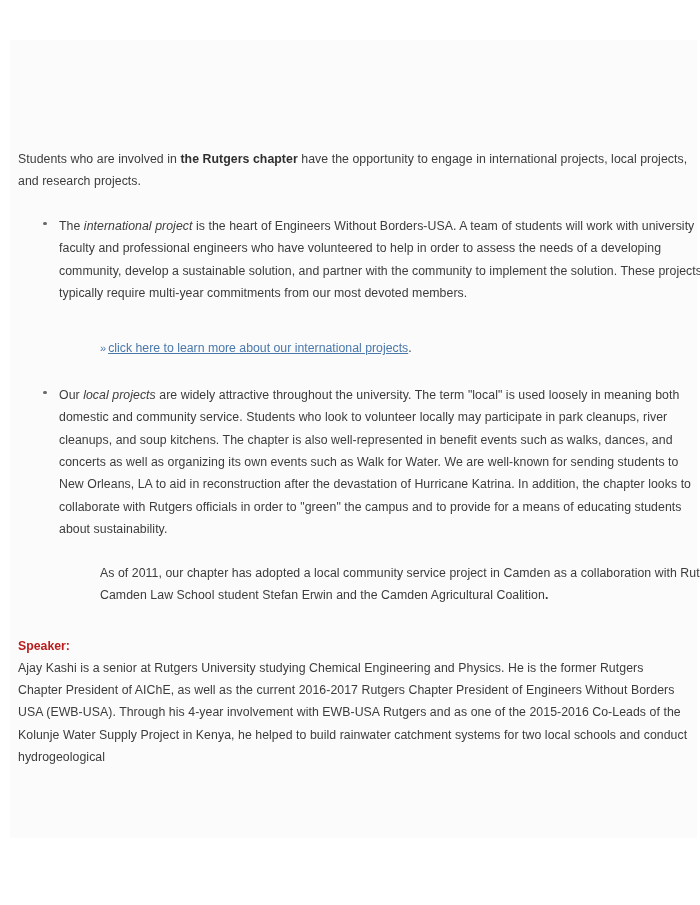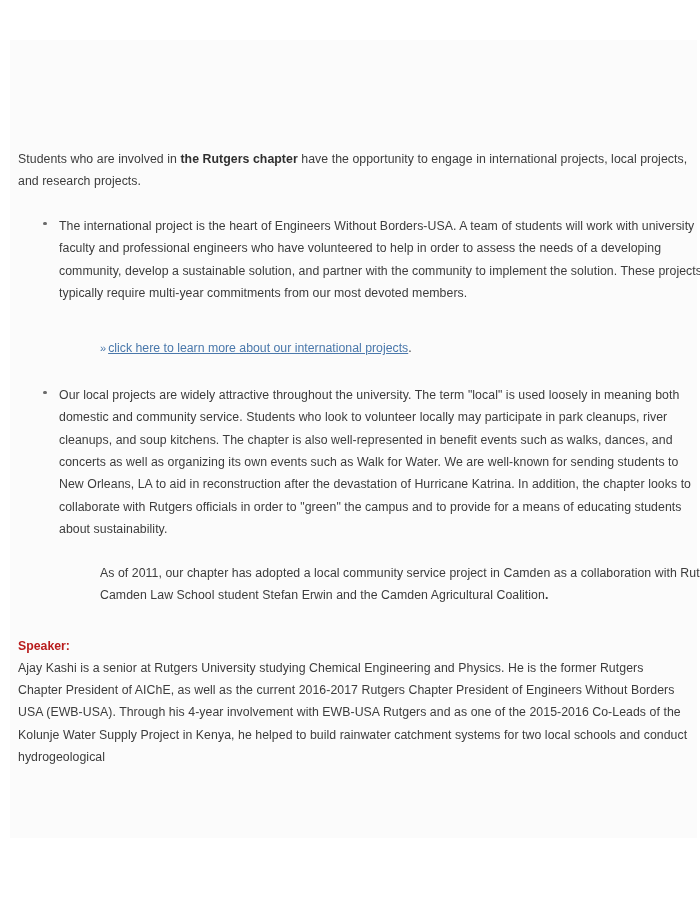--- a/index.html
+++ b/index.html
@@ -44,20 +44,21 @@
   .intro-para {
     width: 672px;
     margin-bottom: 22px;
   }
 
   .bold-inline {
     font-weight: bold;
     color: #2f2f2f;
   }
   .italic-inline {
+    font-style: italic;
   }
 
   
   ul.project-list {
     list-style: none;
     margin: 0;
     padding: 0;
   }
   ul.project-list > li {
     position: relative;

